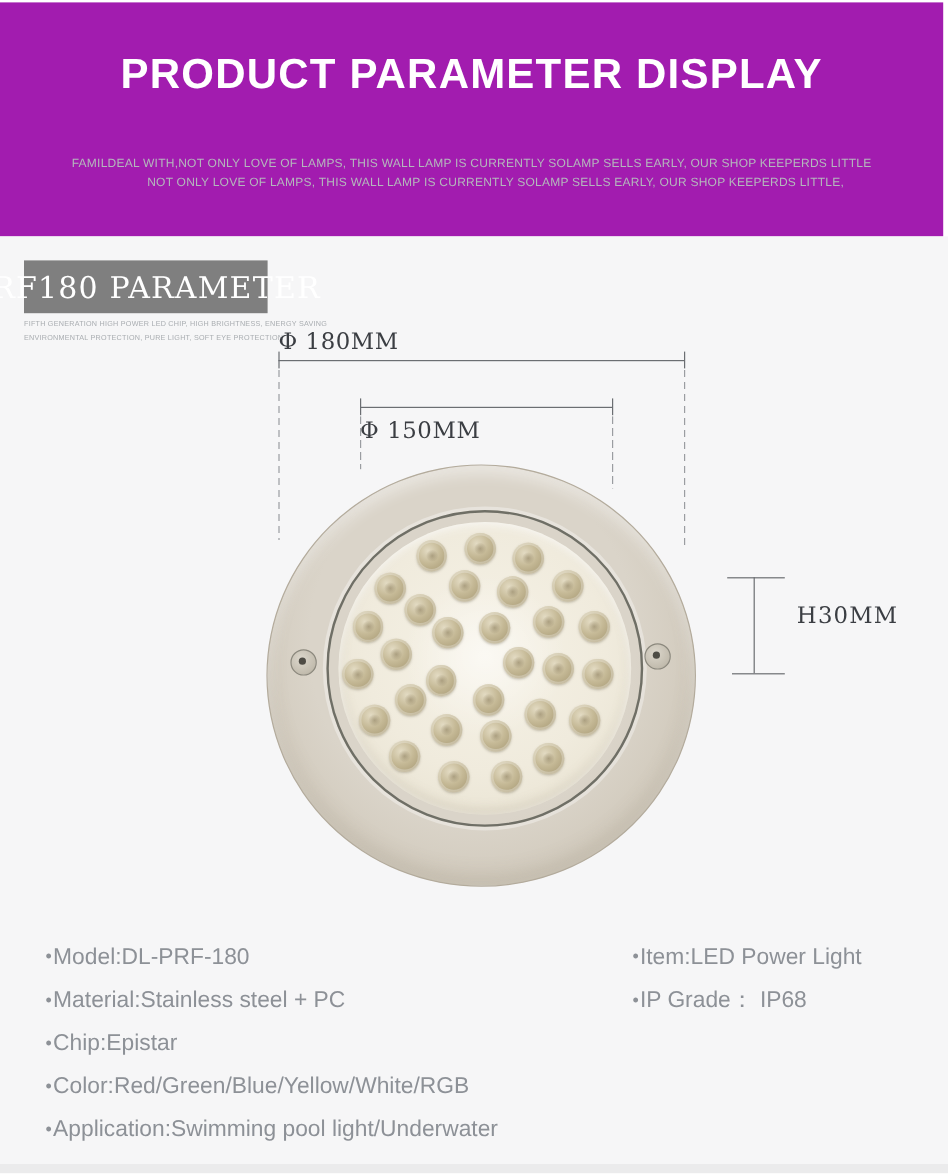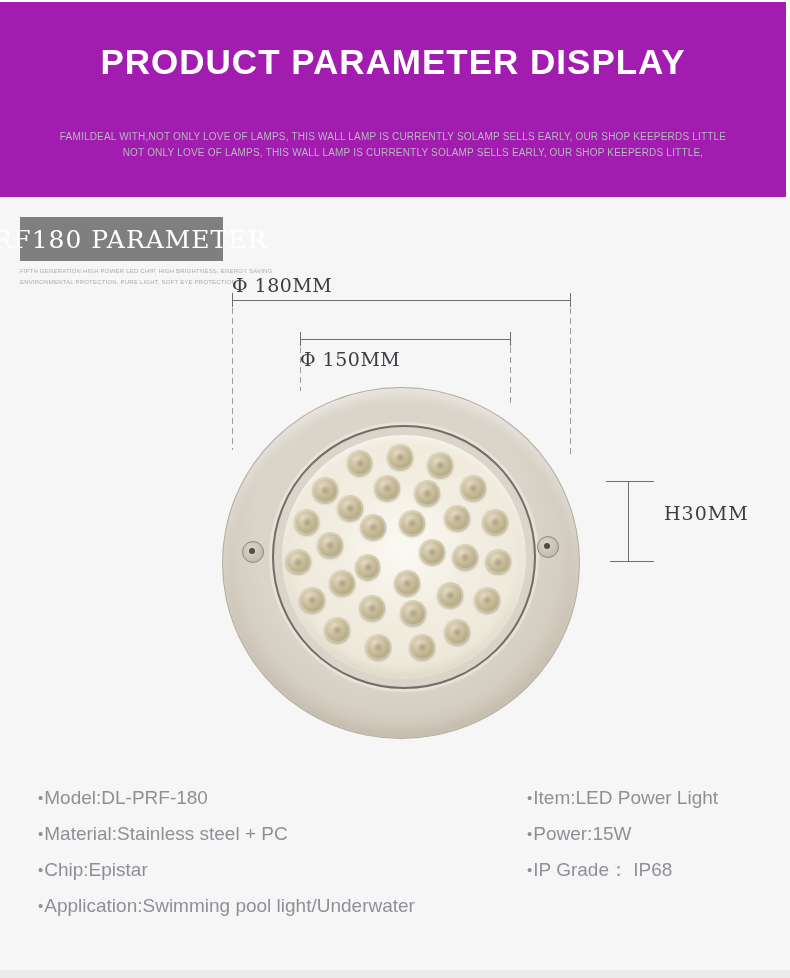--- a/index.html
+++ b/index.html
@@ -138,23 +138,23 @@
       <div class="led" style="left: 39.3%; top: 86.9%; width: 10.5%; height: 10.5%;"></div>
       <div class="led" style="left: 57.4%; top: 86.9%; width: 10.5%; height: 10.5%;"></div>
     </div>
   <div class="screw" style="left:242px;top:541px;"></div>
   <div class="screw" style="left:537px;top:536px;"></div>
 
   <div class="spec-col spec-left">
     <div class="spec-item"><span class="bullet">•</span><span>Model:DL-PRF-180</span></div>
     <div class="spec-item"><span class="bullet">•</span><span>Material:Stainless steel + PC</span></div>
     <div class="spec-item"><span class="bullet">•</span><span>Chip:Epistar</span></div>
+    <div class="spec-item"><span class="bullet">•</span><span>Color:Red/Green/Blue/Yellow/White/RGB</span></div>
     <div class="spec-item"><span class="bullet">•</span><span>Application:Swimming pool light/Underwater</span></div>
   </div>
 
   <div class="spec-col spec-right">
     <div class="spec-item"><span class="bullet">•</span><span>Item:LED Power Light</span></div>
-    <div class="spec-item"><span class="bullet">•</span><span>Power:15W</span></div>
     <div class="spec-item"><span class="bullet">•</span><span>IP Grade： IP68</span></div>
   </div>
 
   <div class="bottom-strip"></div>
 </div>
 
 </body></html>

